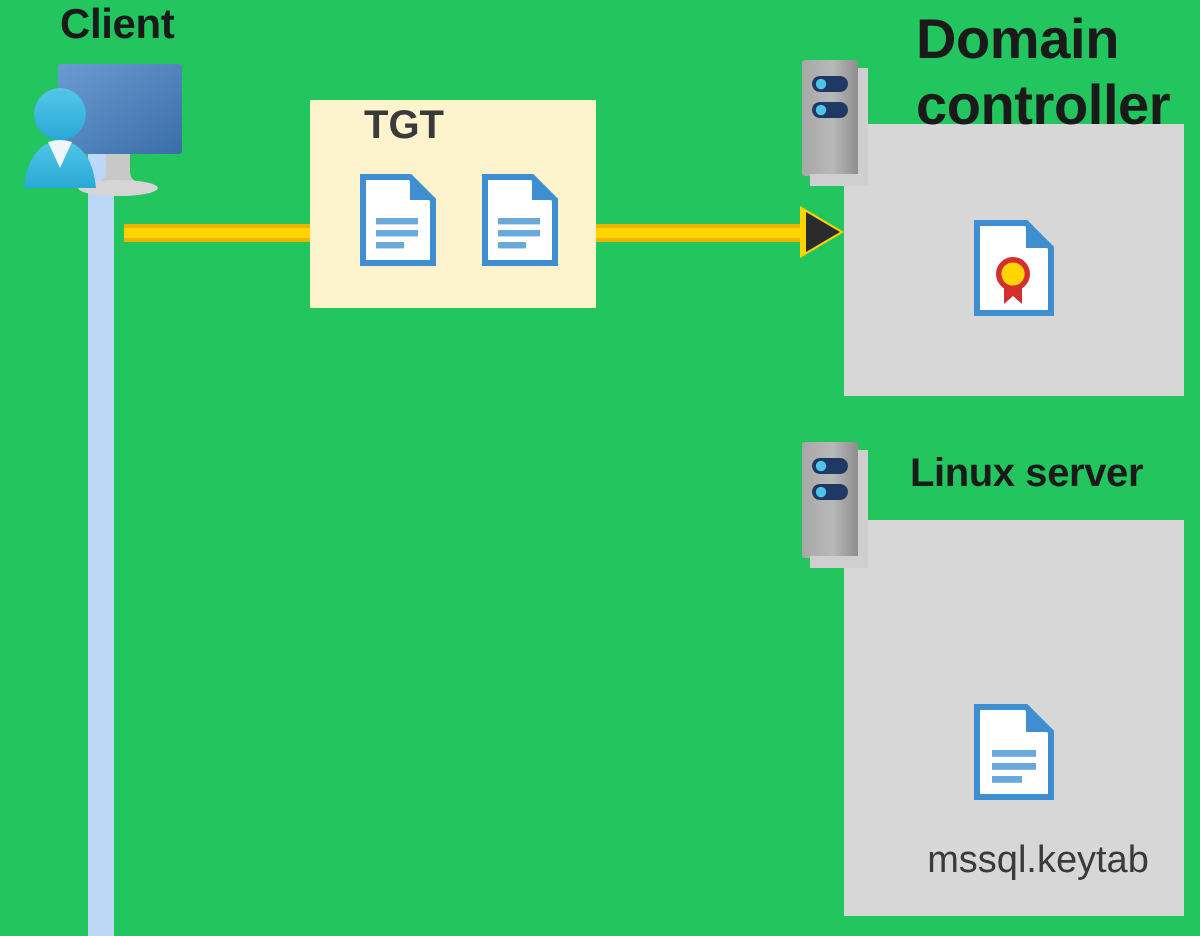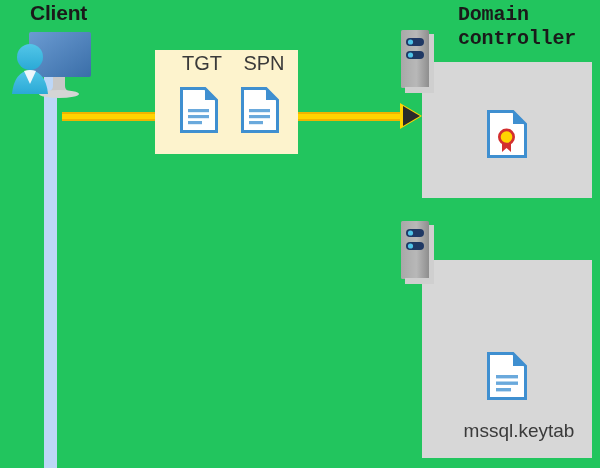--- a/index.html
+++ b/index.html
@@ -28,23 +28,22 @@
     color: #1a1a1a;
     letter-spacing: -0.2px;
     line-height: 1.18;
   }
   #client-title {
     left: 30px; top: 1px;
     font-size: 21px;
   }
   #dc-title {
     left: 458px; top: 3px;
-    font-size: 20px;
+    font-size: 28px;
     width: 140px;
-    font-family: Liberation Mono, monospace;
   }
   #linux-title {
     left: 455px; top: 226px;
     font-size: 20px;
   }
 
   
   #client-lifeline {
     left: 44px; top: 70px;
     width: 13px; height: 398px;
@@ -62,21 +61,21 @@
   }
   .token-label {
     position: absolute;
     top: 52px;
     font-size: 20px;
     color: #3a3a3a;
     font-family: "Liberation Sans", sans-serif;
     text-align: center;
     width: 64px;
   }
-  #tgt-label { left: 170px; }
+  #tgt-label { left: 170px; font-weight: bold; }
   #spn-label { left: 232px; }
 
   
   #flow-line {
     left: 62px; top: 112px;
     width: 348px; height: 9px;
   }
   .arrow-bar-outer {
     position: absolute;
     left: 0; top: 0;
@@ -171,21 +170,20 @@
     <div class="arrow-bar-outer"></div>
     <div class="arrow-bar-inner"></div>
   </div>
   <div class="abs" id="arrow-head"></div>
   <div class="abs" id="arrow-head-inner"></div>
 
   <div class="abs" id="token-box"></div>
 
   <div class="abs token-label" id="tgt-label">TGT</div>
 
-  <div class="abs token-label" id="spn-label">SPN</div>
 
   <div class="abs" id="tgt-icon">
     <svg width="38" height="46" viewBox="0 0 38 46">
       <path d="M1.5 1.5 H25 L36.5 13 V44.5 H1.5 Z" fill="#ffffff" stroke="#3f8fd0" stroke-width="3"></path>
       <path d="M25 1.5 L36.5 13 H25 Z" fill="#3f8fd0"></path>
       <rect x="8" y="22" width="21" height="3.2" fill="#6aa9dc"></rect>
       <rect x="8" y="28" width="21" height="3.2" fill="#6aa9dc"></rect>
       <rect x="8" y="34" width="14" height="3.2" fill="#6aa9dc"></rect>
     </svg>
   </div>
@@ -230,20 +228,21 @@
 
       <path d="M15 29 L15 42 L19.5 38 L24 42 L24 29 Z" fill="#d32f2f"></path>
 
       <circle cx="19.5" cy="27" r="8.5" fill="#d32f2f"></circle>
       <circle cx="19.5" cy="27" r="5.8" fill="#ffd400"></circle>
     </svg>
   </div>
 
   <div class="abs server-panel" id="linux-panel"></div>
 
+  <div class="abs heading" id="linux-title">Linux server</div>
 
   <div class="abs rack" id="linux-rack">
     <svg width="33" height="63" viewBox="0 0 33 63">
       <defs>
         <linearGradient id="rackGrad2" x1="0" y1="0" x2="1" y2="0">
           <stop offset="0%" stop-color="#a8a8a8"></stop>
           <stop offset="55%" stop-color="#b8b8b8"></stop>
           <stop offset="100%" stop-color="#8e8e8e"></stop>
         </linearGradient>
       </defs>

